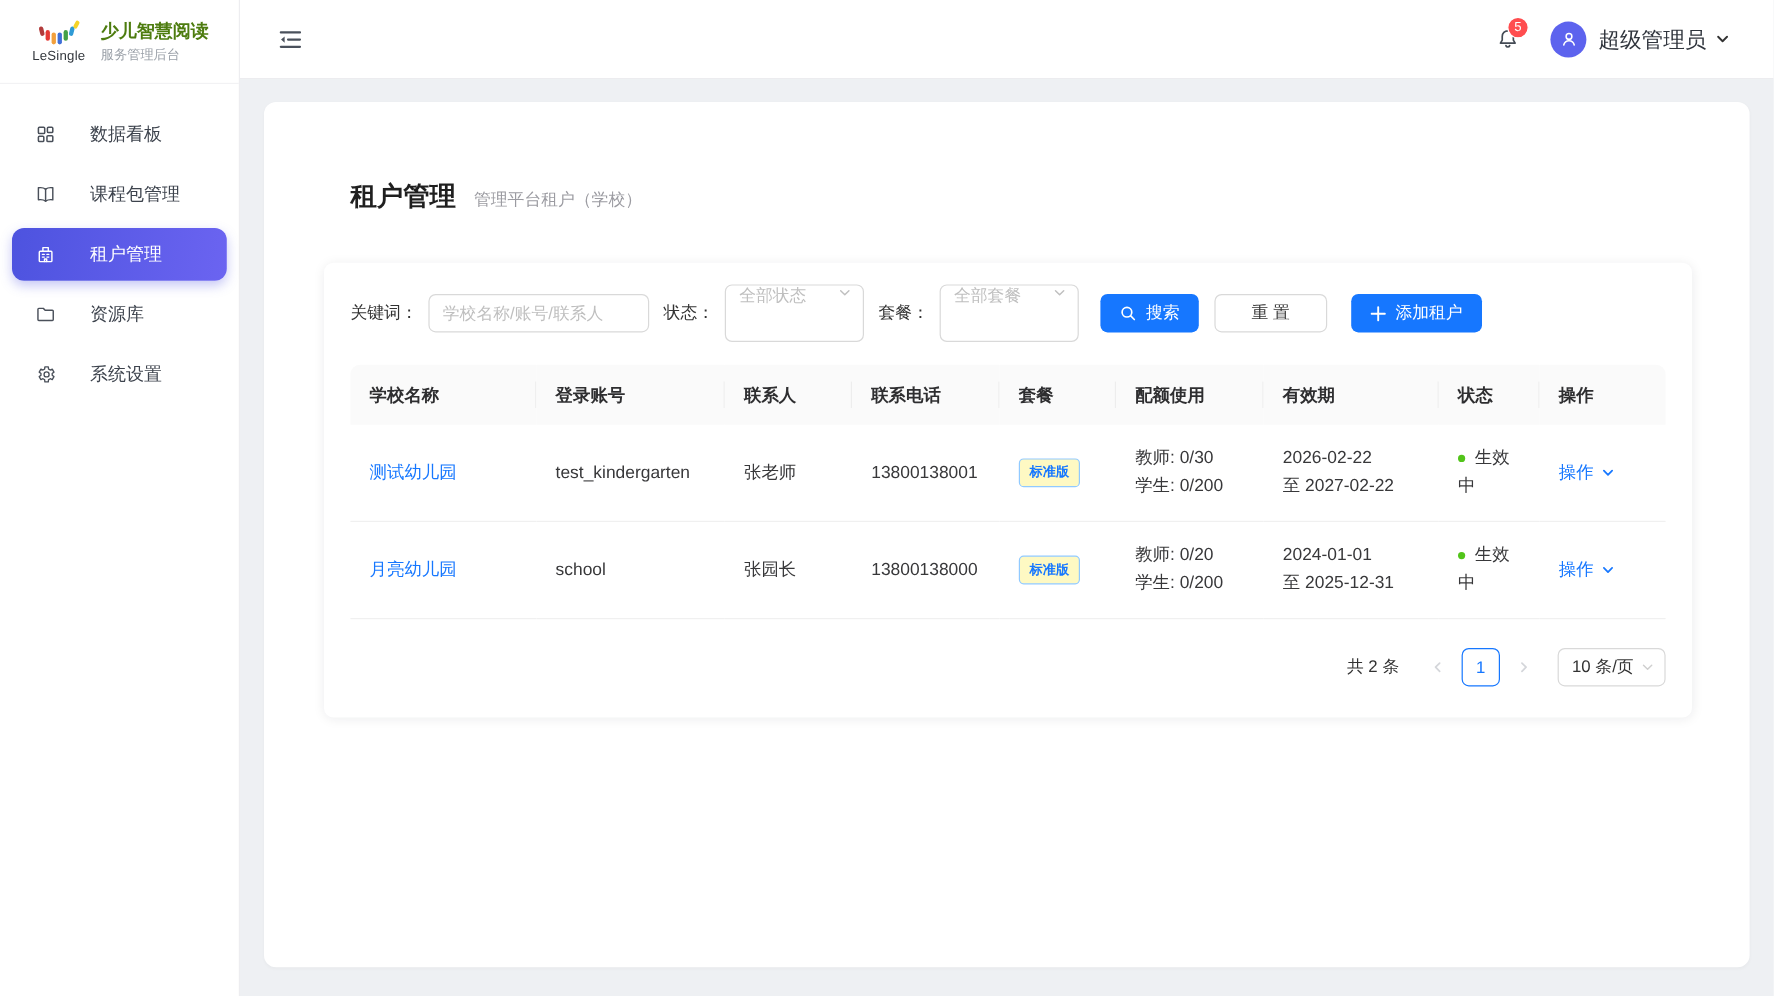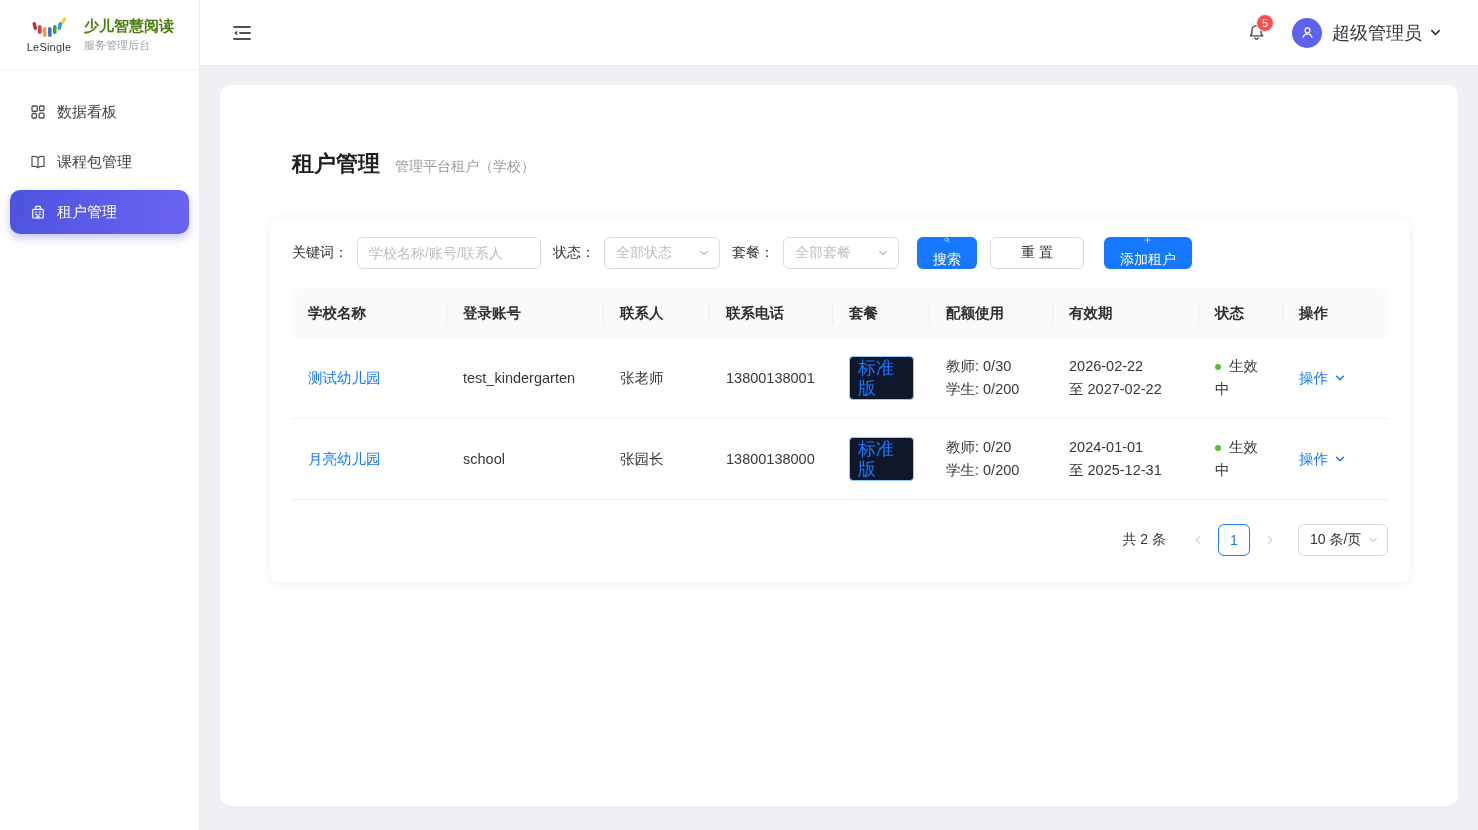--- a/index.html
+++ b/index.html
@@ -13,21 +13,21 @@
   
   .sidebar { width:200px; background:#fff; border-right:1px solid #ededf0; display:flex; flex-direction:column; flex:none; }
   .logo-area { height:70px; border-bottom:1px solid #f2f2f4; display:flex; align-items:center; padding-left:24px; gap:10px; }
   .logo-mark { width:50px; display:flex; flex-direction:column; align-items:center; }
   .logo-mark svg { display:block; }
   .logo-word { font-size:11px; color:#33373d; letter-spacing:0.2px; margin-top:1px; }
   .brand-txt { display:flex; flex-direction:column; gap:2px; }
   .brand-title { font-size:15px; font-weight:700; color:#4d7c0f; }
   .brand-sub { font-size:11px; color:#9aa0a8; }
   .menu { padding:20px 10px; display:flex; flex-direction:column; gap:6px; }
-  .menu-item { height:44px; border-radius:10px; display:flex; align-items:center; gap:10px; padding-left:19px; font-size:15px; color:#3d434d; cursor:pointer; }
+  .menu-item { height:44px; border-radius:10px; display:flex; align-items:center; gap:28px; padding-left:19px; font-size:15px; color:#3d434d; cursor:pointer; }
   .menu-item .mi-icon { width:18px; height:18px; color:#4a505a; display:flex; }
   .menu-item.active { background:linear-gradient(99deg,#4d53df 0%,#6b64f1 100%); color:#fff; box-shadow:0 4px 10px rgba(90,92,226,.35); }
   .menu-item.active .mi-icon { color:#fff; }
 
   
   .main { flex:1; display:flex; flex-direction:column; min-width:0; }
   .topbar { height:66px; background:#fff; display:flex; align-items:center; justify-content:space-between; padding:0 36px 0 32px; border-bottom:1px solid #ececef; }
   .collapse-btn { width:22px; height:20px; color:#4a515c; cursor:pointer; display:flex; align-items:center; }
   .top-right { display:flex; align-items:center; }
   .bell-wrap { position:relative; width:22px; height:22px; color:#434a54; cursor:pointer; }
@@ -44,38 +44,38 @@
   .page-sub { font-size:14px; color:#9b9ba1;text-align:center; }
 
   .panel { margin:40px 48px 0 50px; background:#fff; border-radius:8px; box-shadow:0 1px 10px rgba(15,23,42,.08); padding:18px 22px 26px; }
 
   
   .filters { display:flex; align-items:center; margin-bottom:19px; }
   .f-label { font-size:14px; color:#333; margin-right:9px; white-space:nowrap; }
   .f-input { width:184px; height:32px; border:1px solid #d9d9d9; border-radius:6px; padding:0 11px; font-size:14px; color:#333; outline:none; font-family:inherit; }
   .f-input::placeholder { color:#bfbfbf; }
   .gap-22 { margin-left:12px; }
-  .f-select { width:116px; height:32px; border:1px solid #d9d9d9; border-radius:6px; padding:0 9px 0 11px; display:flex; align-items:center; justify-content:space-between; font-size:14px; color:#bfbfbf; background:#fff; cursor:pointer; }
+  .f-select { width:116px; height:48px; border:1px solid #d9d9d9; border-radius:6px; padding:0 9px 0 11px; display:flex; align-items:flex-start; justify-content:space-between; font-size:14px; color:#bfbfbf; background:#fff; cursor:pointer; }
   .f-select .caret { color:#bfbfbf; display:flex; }
-  .btn { height:32px; border-radius:6px; font-size:14px; display:flex; align-items:center; justify-content:center; cursor:pointer; border:none; font-family:inherit;flex-direction:column; }
+  .btn { height:32px; border-radius:6px; font-size:14px; display:flex; align-items:center; justify-content:center; cursor:pointer; border:none; font-family:inherit; }
   .btn-primary { background:#1677ff; color:#fff; padding:0 16px; gap:8px; }
   .btn-default { background:#fff; color:#333; border:1px solid #d9d9d9; padding:0 30px; }
   .btn-search { margin-left:18px; }
   .btn-reset { margin-left:13px; }
   .btn-add { margin-left:20px; }
 
   
   table { width:100%; border-collapse:separate; border-spacing:0; table-layout:fixed; }
   thead th { background:#fafafa; height:50px; text-align:left; padding:0 16px; font-size:14.5px; font-weight:600; color:#2e2e30; position:relative; }
   thead th:first-child { border-top-left-radius:8px; }
   thead th:last-child { border-top-right-radius:8px; }
   thead th:not(:last-child)::after { content:""; position:absolute; right:0; top:14px; width:1px; height:22px; background:#ededed; }
   tbody td { padding:17px 16px; border-bottom:1px solid #f0f0f0; font-size:14.5px; color:#38383a; line-height:23px; vertical-align:middle; }
   .school-link { color:#1677ff; cursor:pointer; text-decoration:none; }
-  .plan-tag { display:inline-block; padding:1px 8px; font-size:18px; line-height:20px; color:#1677ff; background:#0f172a; border:1px solid #91caff; border-radius:4px; }
+  .plan-tag { display:inline-block; padding:1px 8px; font-size:11px; line-height:20px; color:#1677ff; background:#fef9c3; border:1px solid #91caff; border-radius:4px;font-weight:bold; }
   .status-wrap { display:inline-block; width:56px; }
   .dot { display:inline-block; width:6px; height:6px; border-radius:50%; background:#52c41a; margin-right:8px; vertical-align:middle; }
   .action-link { color:#1677ff; cursor:pointer; white-space:nowrap; display:inline-flex; align-items:center; gap:6px; }
   .action-link .caret { display:flex; color:#1677ff; }
 
   
   .pager { display:flex; align-items:center; justify-content:flex-end; margin-top:24px; }
   .pager-total { font-size:14px; color:#333; margin-right:18px; }
   .pg-arrow { width:28px; height:32px; display:flex; align-items:center; justify-content:center; color:#d4d6da; cursor:default; }
   .pg-num { width:32px; height:32px; border:1px solid #1677ff; color:#1677ff; border-radius:6px; display:flex; align-items:center; justify-content:center; font-size:14px; margin:0 6px; cursor:pointer; background:#fff; }
@@ -130,20 +130,37 @@
         <div class="menu-item active">
           <span class="mi-icon">
             <svg width="18" height="18" viewBox="0 0 24 24" fill="none" stroke="currentColor" stroke-width="1.6" stroke-linecap="round" stroke-linejoin="round">
               <rect x="5" y="8.5" width="14" height="11.5" rx="1"></rect>
               <path d="M9 8.5V4.5h6v4"></path>
               <path d="M8.5 12h2M13.5 12h2M8.5 15h2M13.5 15h2"></path>
               <path d="M10.8 20v-2.8h2.4V20"></path>
             </svg>
           </span>
           <span>租户管理</span>
+        </div>
+        <div class="menu-item">
+          <span class="mi-icon">
+            <svg width="18" height="18" viewBox="0 0 24 24" fill="none" stroke="currentColor" stroke-width="1.6" stroke-linecap="round" stroke-linejoin="round">
+              <path d="M3.5 6.3a1 1 0 0 1 1-1h5l2 2h8a1 1 0 0 1 1 1v9.4a1 1 0 0 1-1 1h-15a1 1 0 0 1-1-1Z"></path>
+            </svg>
+          </span>
+          <span>资源库</span>
+        </div>
+        <div class="menu-item">
+          <span class="mi-icon">
+            <svg width="18" height="18" viewBox="0 0 24 24" fill="none" stroke="currentColor" stroke-width="1.5" stroke-linecap="round" stroke-linejoin="round">
+              <path d="M19.3 13a7.4 7.4 0 0 0 0-2l2-1.5-1.9-3.3-2.3 1a7.4 7.4 0 0 0-1.8-1L15 3.7h-3.8l-.3 2.5a7.4 7.4 0 0 0-1.8 1l-2.3-1L4.9 9.5l2 1.5a7.4 7.4 0 0 0 0 2l-2 1.5 1.9 3.3 2.3-1a7.4 7.4 0 0 0 1.8 1l.3 2.5H15l.3-2.5a7.4 7.4 0 0 0 1.8-1l2.3 1 1.9-3.3Z"></path>
+              <circle cx="13.1" cy="12" r="2.8"></circle>
+            </svg>
+          </span>
+          <span>系统设置</span>
         </div>
       </nav>
   </aside>
 
   <div class="main">
 
     <header class="topbar">
       <div class="collapse-btn">
         <svg width="20" height="18" viewBox="0 0 20 18" fill="none" stroke="currentColor" stroke-width="1.8" stroke-linecap="round">
           <path d="M2 3h16"></path>

